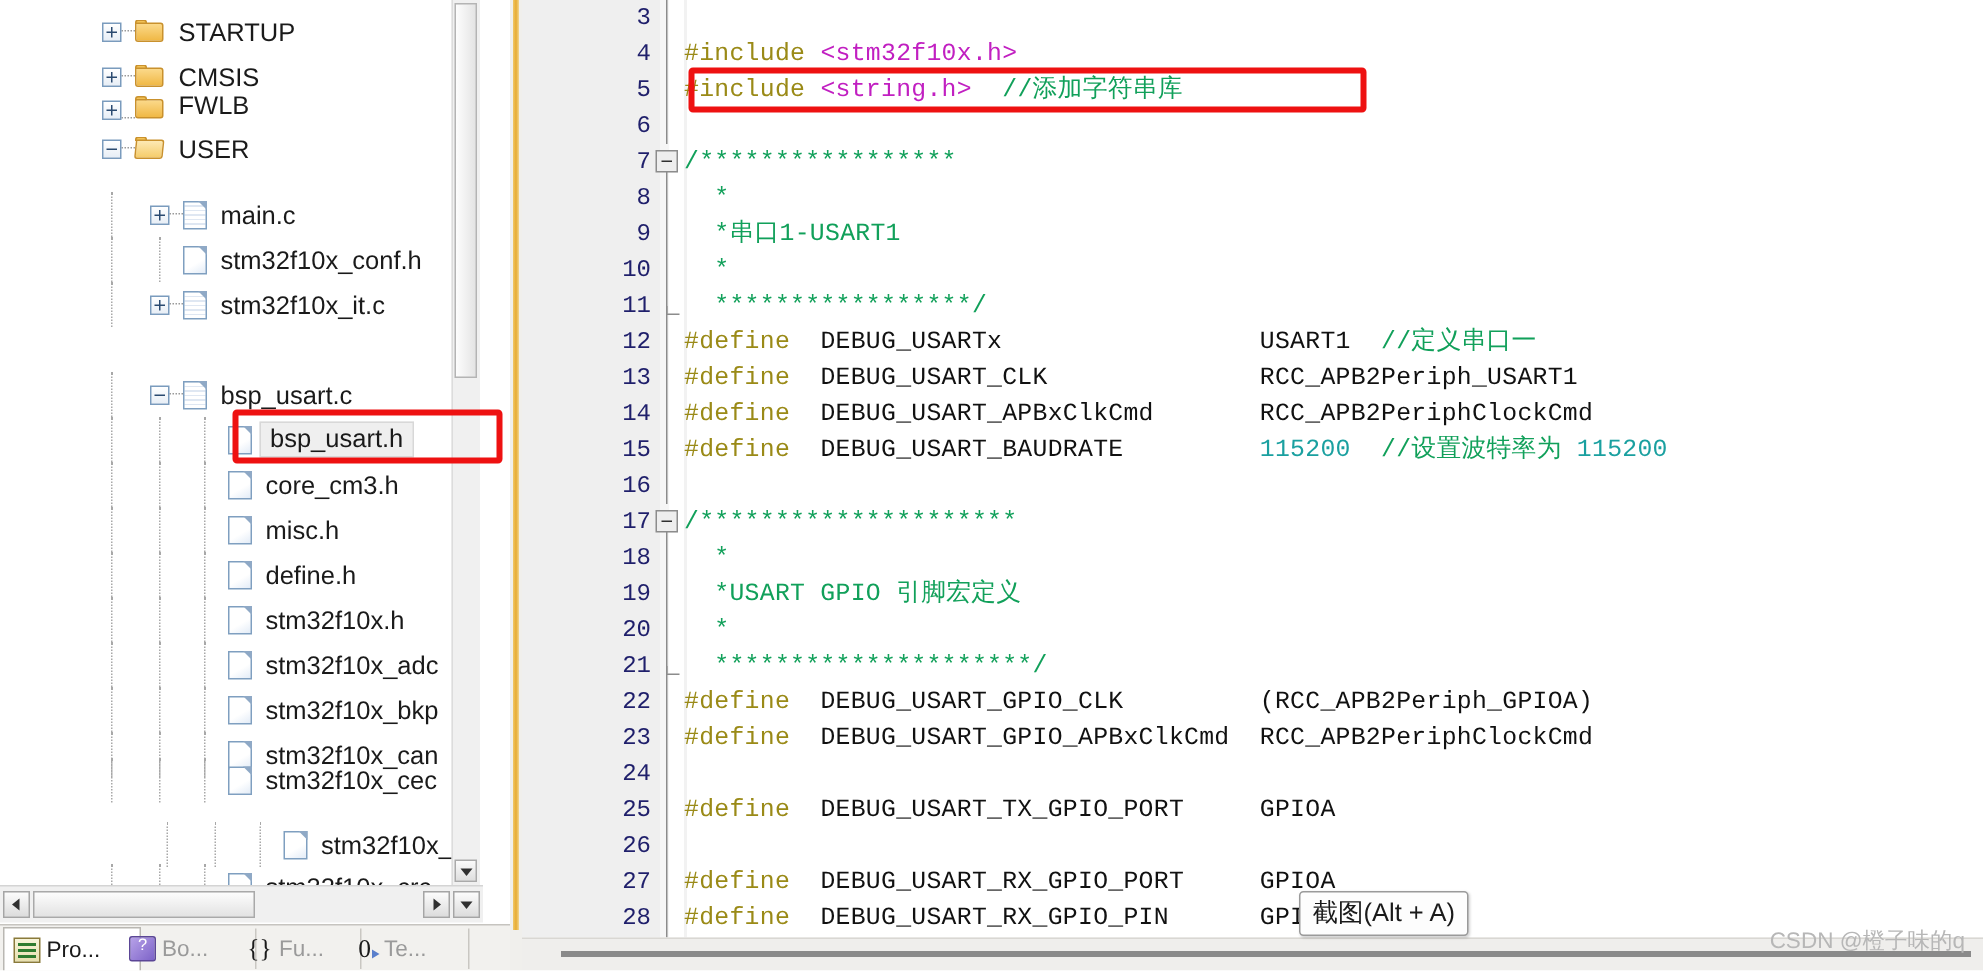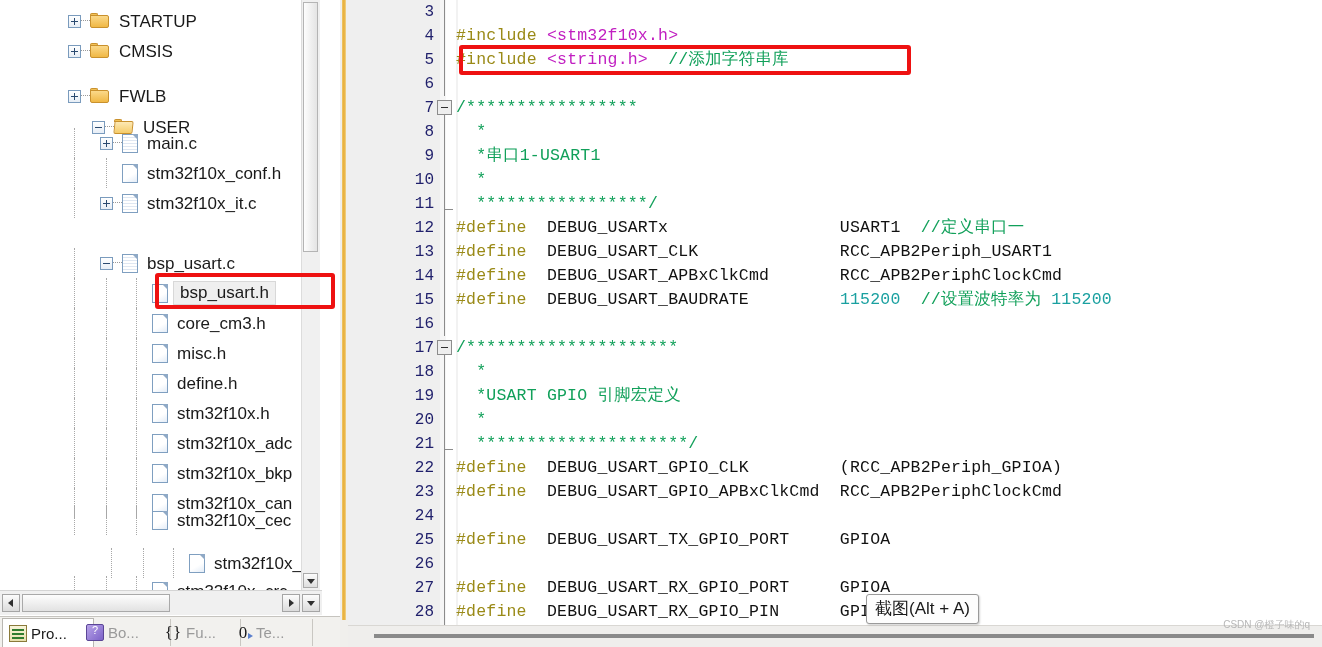--- a/index.html
+++ b/index.html
@@ -433,21 +433,21 @@
     border-radius: 3px;
     font-size: 17px;
     color: #1a1a1a;
     font-family: "Liberation Sans", sans-serif;
     box-shadow: 1px 1px 2px rgba(0,0,0,0.18);
     white-space: nowrap;
   }
   #watermark {
     position: absolute;
     right: 12px; top: 618px;
-    font-size: 10px;
+    font-size: 15px;
     color: #b7b7b7;
     font-family: "Liberation Sans", sans-serif;
     white-space: nowrap;
   }
 </style>
 </head>
 <body>
 
 <div id="app">
 
@@ -467,31 +467,31 @@
         <div class="tree-row" style="top: 36px;">
           <span style="display: inline-block; width: 68px;"></span>
           <span class="expander plus"></span>
           <span class="exp-dash"></span>
           <span class="icon-folder">
             <span class="ftab"></span>
             <span class="fb"></span>
           </span>
           <span class="tree-label">CMSIS</span>
         </div>
-        <div class="tree-row" style="top: 81px;">
+        <div class="tree-row" style="top: 50px; align-items: flex-end;">
           <span style="display: inline-block; width: 68px;"></span>
           <span class="expander plus"></span>
           <span class="exp-dash"></span>
           <span class="icon-folder">
             <span class="ftab"></span>
             <span class="fb"></span>
           </span>
           <span class="tree-label">FWLB</span>
         </div>
-        <div class="tree-row" style="top: 112px; margin-left: 24px;">
+        <div class="tree-row" style="top: 84px;">
           <span style="display: inline-block; width: 68px;"></span>
           <span class="expander"></span>
           <span class="exp-dash"></span>
           <span class="icon-folder open">
             <span class="ftab"></span>
             <span class="fb"></span>
           </span>
           <span class="tree-label">USER</span>
         </div>
         <div class="tree-row" style="top: 128px;">

